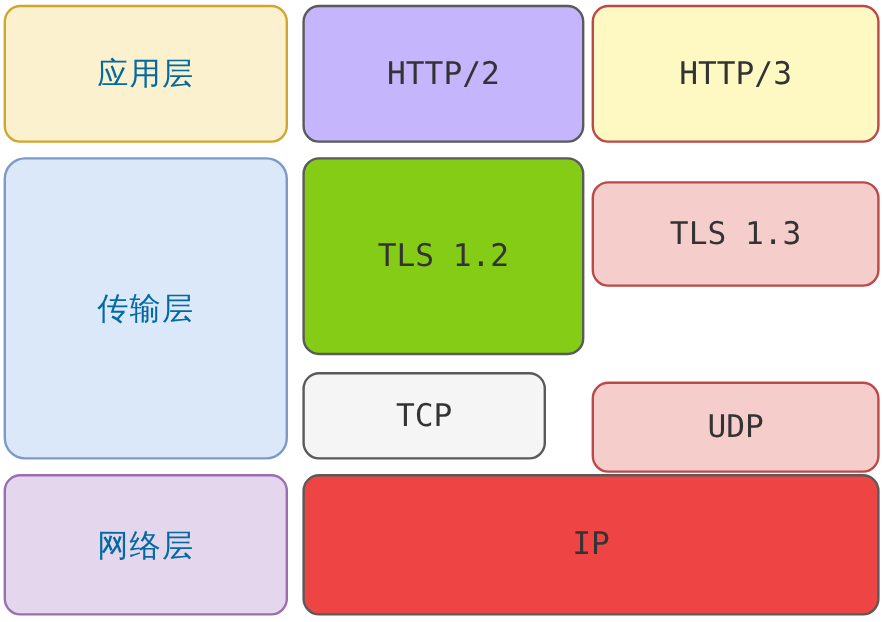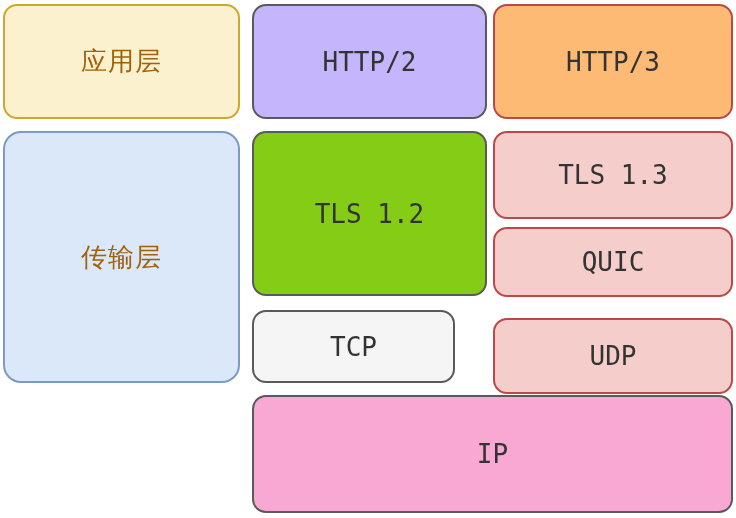--- a/index.html
+++ b/index.html
@@ -22,21 +22,21 @@
     display: flex;
     align-items: center;
     justify-content: center;
     color: #2b2b2b;
   }
   .box.big-radius { border-radius: 18px; }
   .label-cn {
     font-family: "Liberation Sans", sans-serif;
     font-size: 26px;
     letter-spacing: 1px;
-    color: #a16207;
+    color: #0369a1;
   }
   .label-en {
     font-family: "DejaVu Sans Mono", monospace;
     font-size: 26px;
     color: #333333;
   }
 
   
   #box-application { left: 3px;   top: 4px;   width: 237px; height: 115px; }
   #box-http2       { left: 252px; top: 4px;   width: 235px; height: 115px; }
@@ -56,46 +56,46 @@
 <div id="canvas">
 
   <div class="box" id="box-application" style="background-color: rgb(251, 241, 207); border-color: rgb(208, 167, 46);">
     <span class="label-cn">应用层</span>
   </div>
 
   <div class="box" id="box-http2" style="background-color: #c4b5fd; border-color: rgb(90, 90, 90);">
     <span class="label-en">HTTP/2</span>
   </div>
 
-  <div class="box" id="box-http3" style="background-color: #fdba74; border-color: rgb(188, 73, 70);">
+  <div class="box" id="box-http3" style="background-color: #fef9c3; border-color: rgb(188, 73, 70);">
     <span class="label-en">HTTP/3</span>
   </div>
 
   <div class="box big-radius" id="box-transport" style="background-color: rgb(219, 232, 250); border-color: rgb(125, 154, 198); justify-content: center;">
     <span class="label-cn">传输层</span>
   </div>
 
   <div class="box" id="box-tls12" style="background-color: #84cc16; border-color: rgb(90, 90, 90);">
     <span class="label-en">TLS 1.2</span>
   </div>
 
-  <div class="box" id="box-tls13" style="background-color: rgb(245, 206, 204); border-color: rgb(188, 73, 70);">
+  <div class="box" id="box-tls13" style="background-color: rgb(245, 206, 204); border-color: rgb(188, 73, 70); margin-top: 20px;">
     <span class="label-en">TLS 1.3</span>
   </div>
 
-  <div class="box" id="box-quic" style="background-color: rgb(245, 206, 204); border-color: rgb(188, 73, 70);">
-    <span class="label-en">QUIC</span>
-  </div>
 
   <div class="box" id="box-tcp" style="background-color: rgb(245, 245, 245); border-color: rgb(90, 90, 90);">
     <span class="label-en">TCP</span>
   </div>
 
   <div class="box" id="box-udp" style="background-color: rgb(245, 206, 204); border-color: rgb(188, 73, 70);">
     <span class="label-en">UDP</span>
   </div>
 
+  <div class="box" id="box-network" style="background-color: rgb(228, 214, 236); border-color: rgb(155, 109, 177);">
+    <span class="label-cn">网络层</span>
+  </div>
 
-  <div class="box" id="box-ip" style="background-color: #f9a8d4; border-color: rgb(90, 90, 90);">
+  <div class="box" id="box-ip" style="background-color: #ef4444; border-color: rgb(90, 90, 90);">
     <span class="label-en">IP</span>
   </div>
 
 </div>
 
 </body></html>

